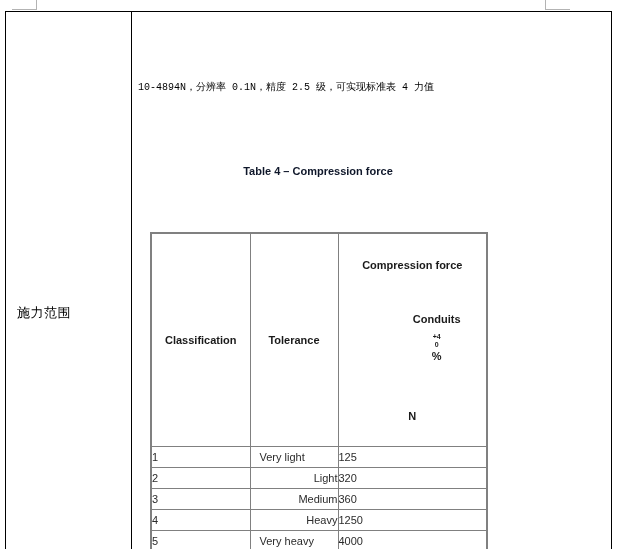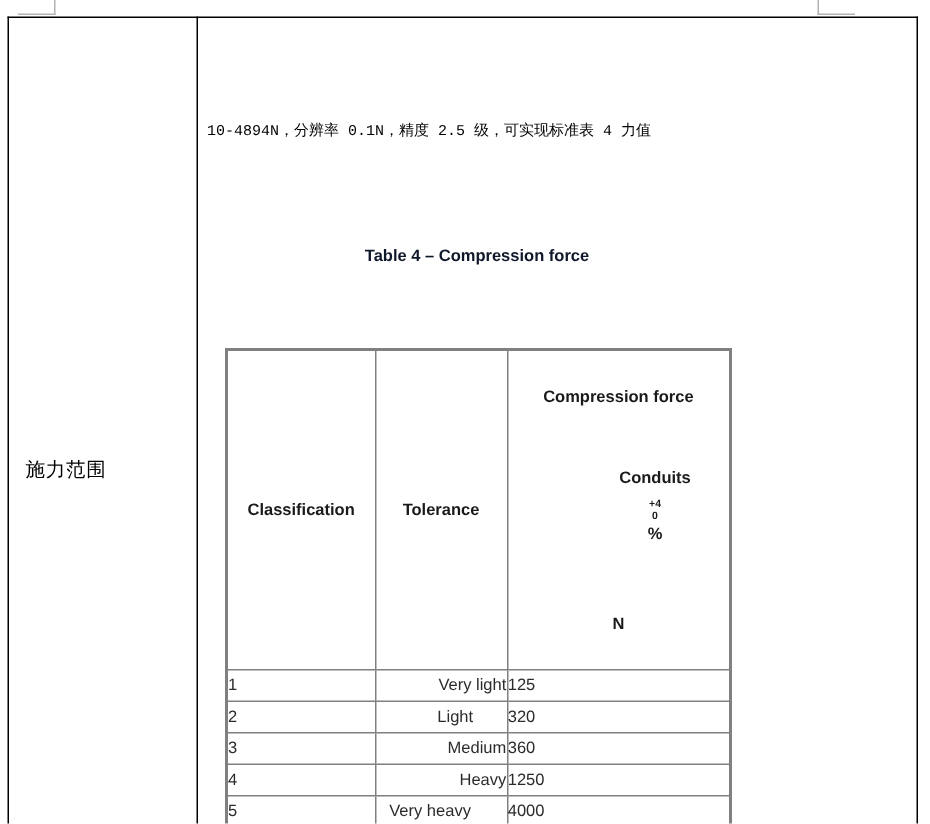--- a/index.html
+++ b/index.html
@@ -105,26 +105,26 @@
                   <span>+4</span>
                   <span>0</span>
                 </span>
                 <span>%</span>
               </div>
               <div class="unit-line">N</div>
             </th>
           </tr>
           <tr>
             <td>1</td>
-            <td style="text-align:right; padding-left:9px;">Very light</td>
+            <td style="text-align:left; padding-left:9px;">Very light</td>
             <td>125</td>
           </tr>
           <tr>
             <td>2</td>
-            <td style="text-align:center; padding-left:19px;">Light</td>
+            <td style="text-align:right; padding-left:19px;">Light</td>
             <td>320</td>
           </tr>
           <tr>
             <td>3</td>
             <td style="text-align:right; padding-left:9px;">Medium</td>
             <td>360</td>
           </tr>
           <tr>
             <td>4</td>
             <td style="text-align:right; padding-left:9px;">Heavy</td>

